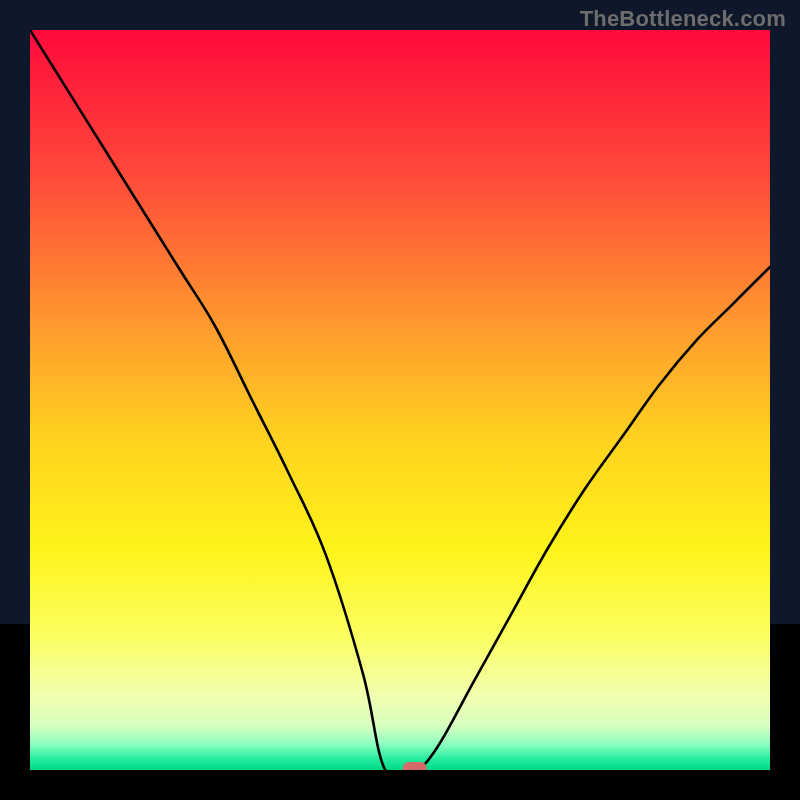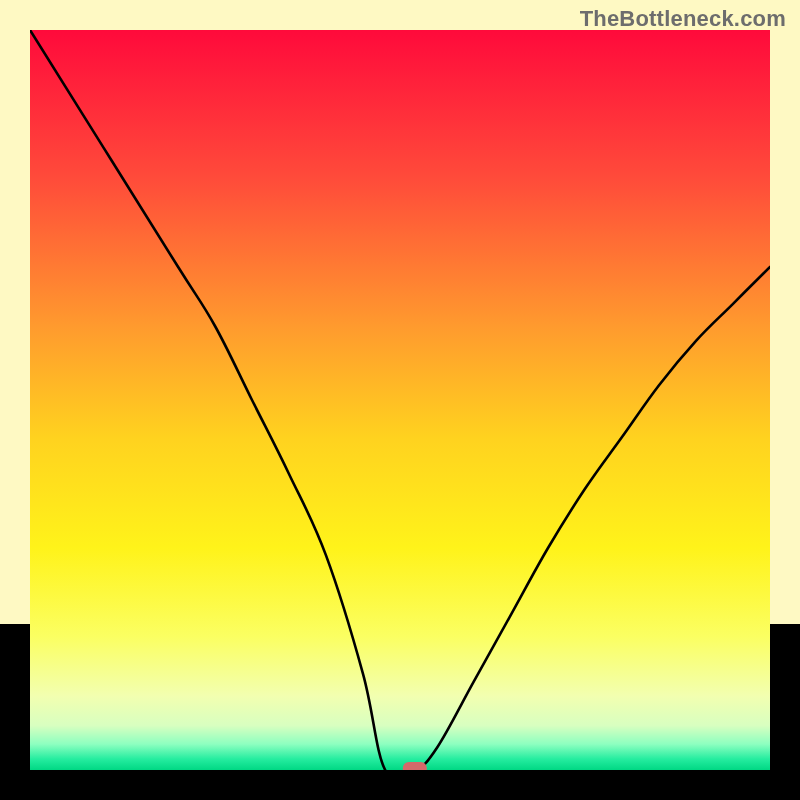--- a/index.html
+++ b/index.html
@@ -7,21 +7,21 @@
     padding: 0;
     width: 800px;
     height: 800px;
     background: #000;
     overflow: hidden;
   }
   .frame {
     position: relative;
     width: 800px;
     height: 624px;
-    background: #fef9c3;
+    background: #0f172a;
   }
   .plot-area {
     position: absolute;
     left: 30px;
     top: 30px;
     width: 740px;
     height: 740px;
     overflow: hidden;
   }
   .watermark {

